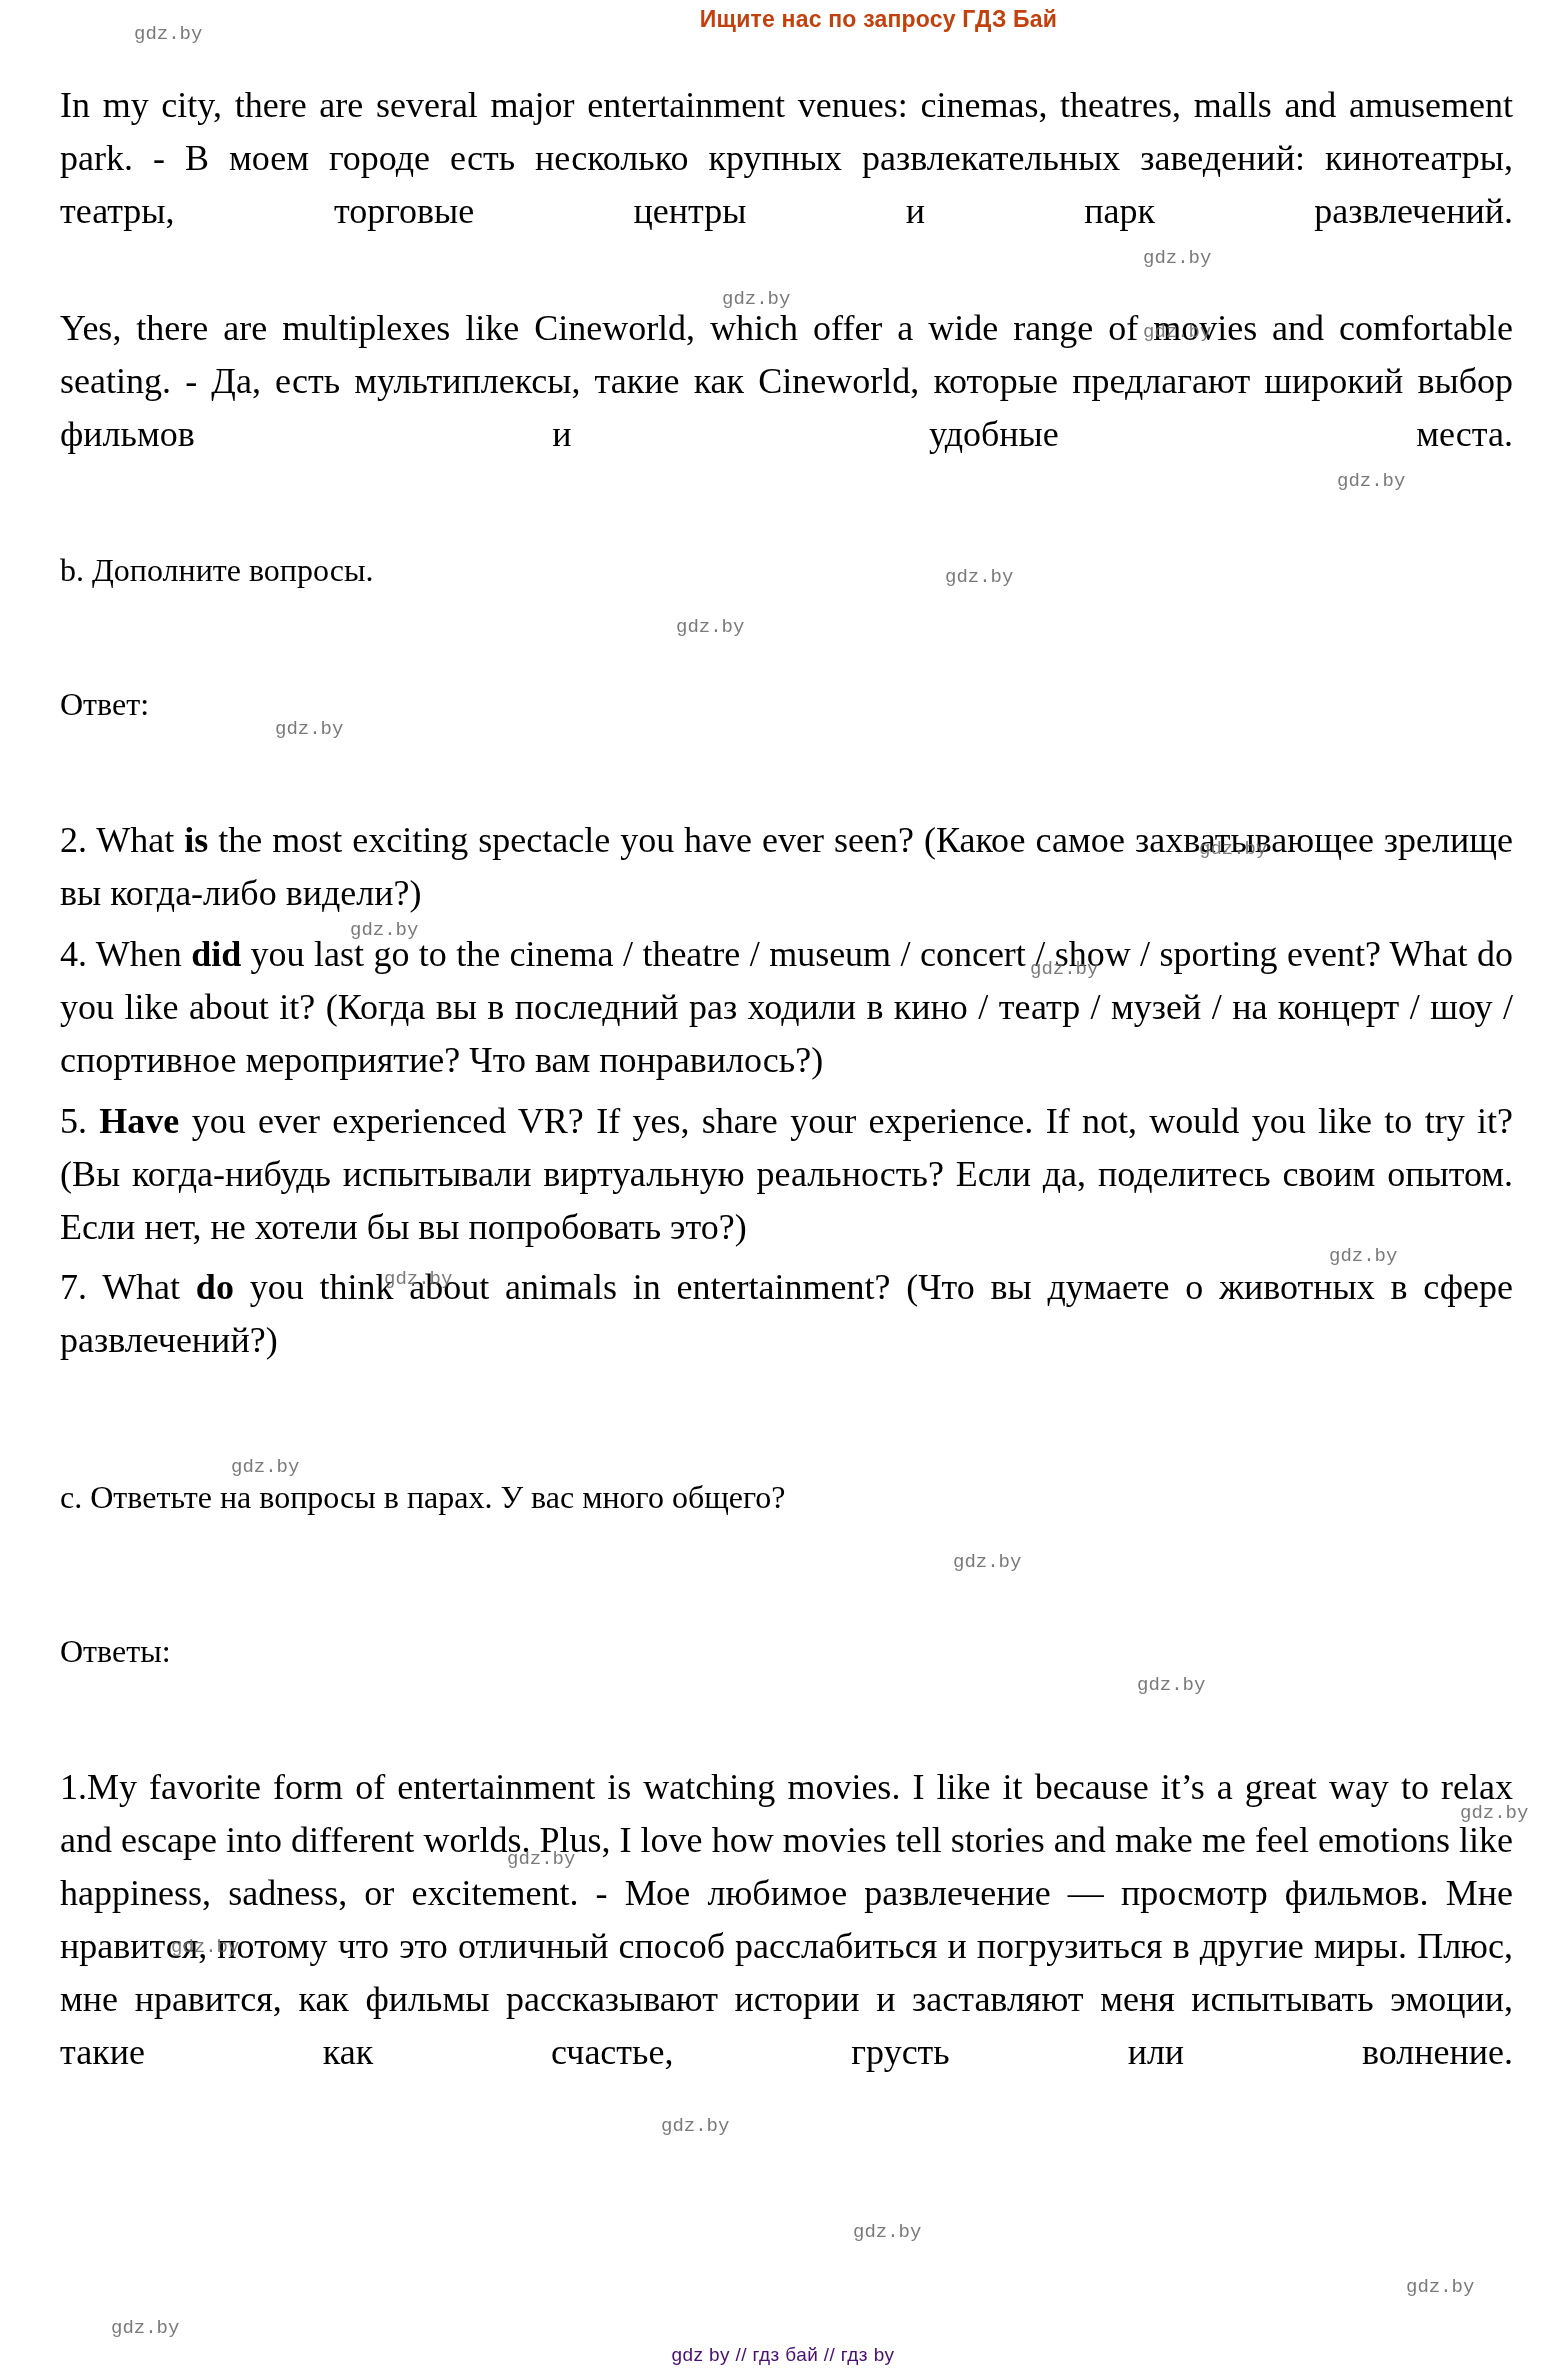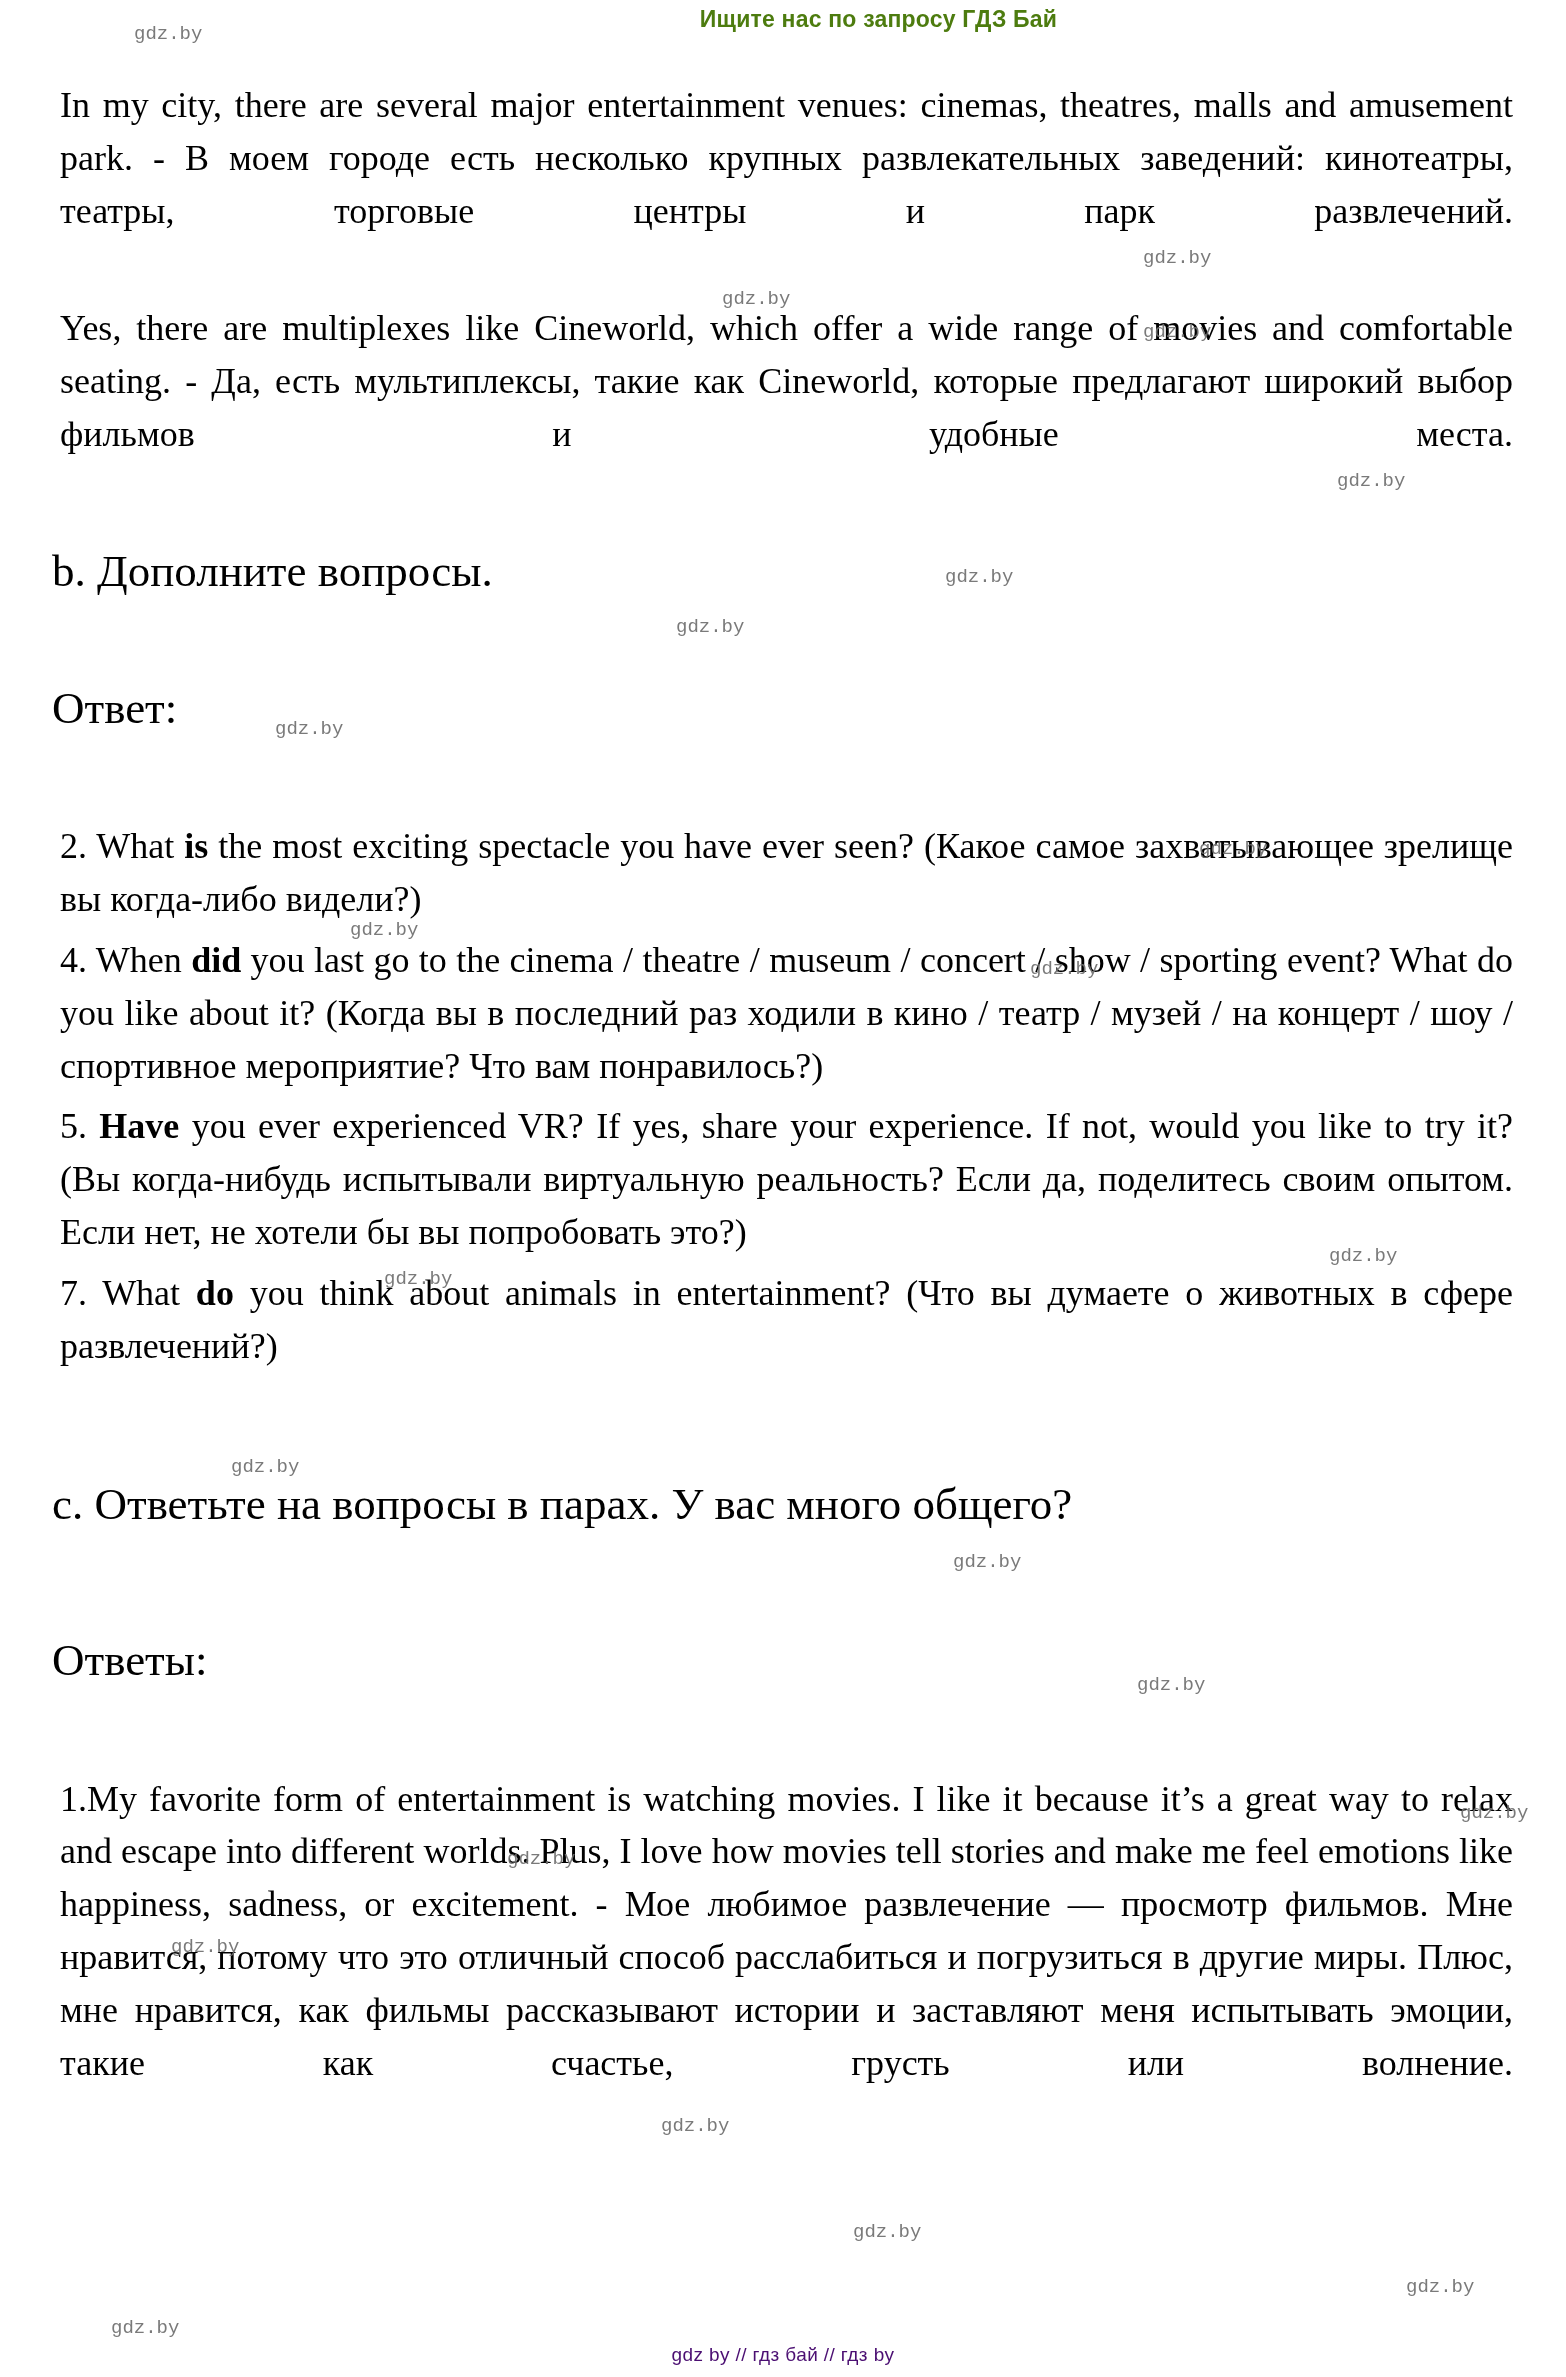--- a/index.html
+++ b/index.html
@@ -58,24 +58,24 @@
     margin: 8px;
     font-stretch: condensed;
     transform-origin: left top;
   }
   .para b { font-weight: bold; }
   .gap-md { height: 48px; }
   .gap-lg { height: 71px; }
   .gap-xl { height: 91px; }
 
   .label {
-    font-size: 45px;
+    font-size: 32px;
     line-height: 1.45;
     color: #000;
-    margin: 0;
+    margin: 8px;
     text-align: left;
   }
 
   .qlist .para {
     text-align: justify;
     text-align-last: left;
   }
 
   
   .para { text-align-last: left; }
@@ -104,21 +104,21 @@
     font-family: "Liberation Sans", "DejaVu Sans", sans-serif;
     font-size: 19px;
     letter-spacing: 0.4px;
   }
 </style>
 </head>
 <body>
 
 <div class="page">
 
-  <div class="site-header" style="color: #4d7c0f;">Ищите нас по запросу ГДЗ Бай</div>
+  <div class="site-header" style="color: #c2410c;">Ищите нас по запросу ГДЗ Бай</div>
 
   <div class="content">
 
     <p class="para full">
       <span>In my city, there are several major entertainment venues: cinemas, theatres, malls and amusement park.</span><span> - </span><span>В моем городе есть несколько крупных развлекательных заведений: кинотеатры, театры, торговые центры и парк развлечений.</span>
     </p>
 
     <div class="gap-md"></div>
 
     <p class="para full">

